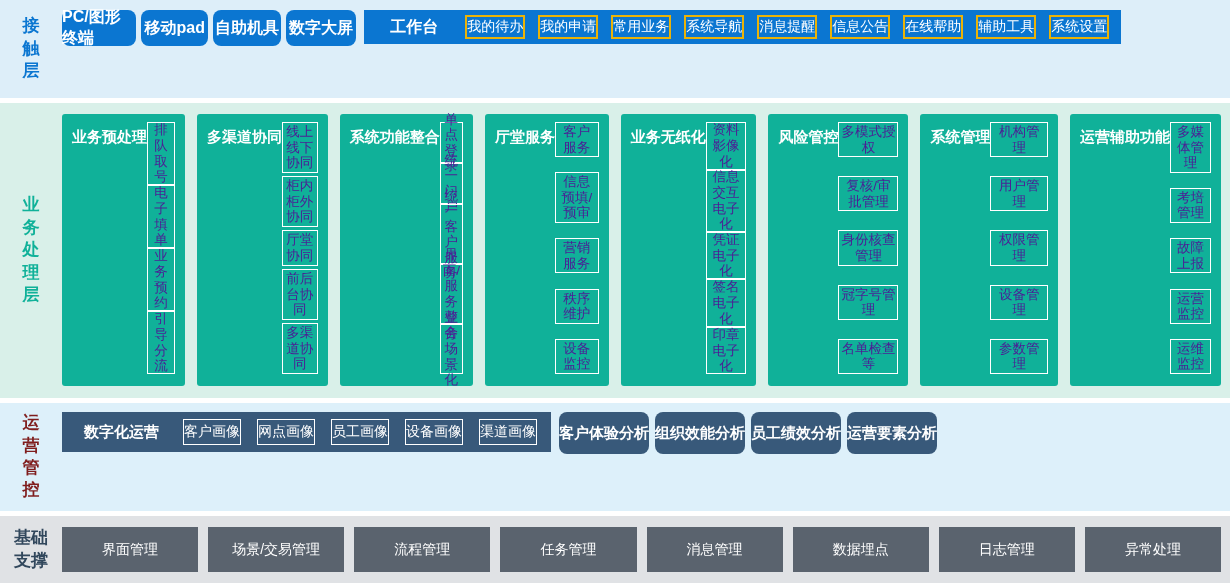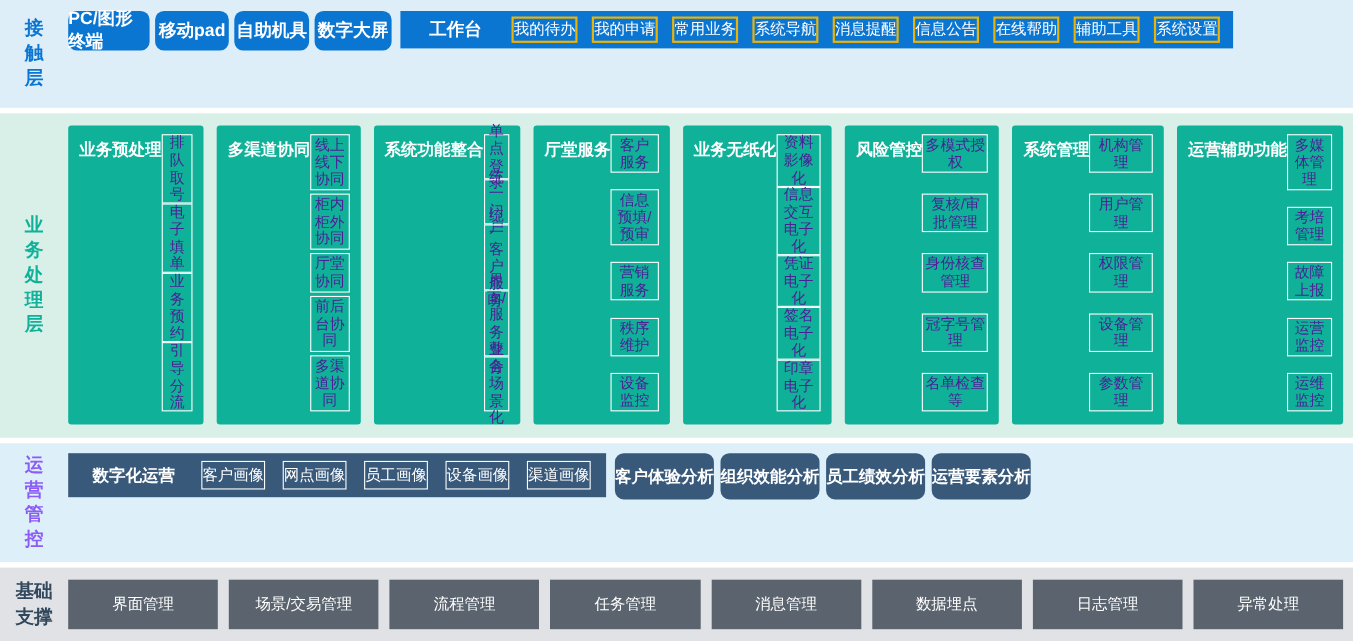--- a/index.html
+++ b/index.html
@@ -20,21 +20,21 @@
   .side {
     width: 62px; flex: 0 0 62px;
     display: flex; align-items: center; justify-content: center;
     font-weight: bold; font-size: 17px;
   }
   .side .vtext { text-align: center; line-height: 1.32; word-break: break-all; }
   .w1 { width: 1.05em; }
   .w2 { width: 2.1em; }
   .c-contact   { color: #0b76d1; }
   .c-business  { color: #10b199; }
-  .c-ops       { color: #8b5cf6; }
+  .c-ops       { color: #7f1d1d; }
   .c-foundation{ color: #31475c; }
 
   .content { flex: 1; display: flex; flex-direction: row; padding-right: 9px; }
 
   
   .band-contact .content { padding-top: 10px; gap: 8px; }
   .terminal-row { display: flex; gap: 5px; height: 36px; }
   .terminal-box {
     background: #0b76d1; border-radius: 8px;
     color: #fff; font-weight: bold; font-size: 16px;

